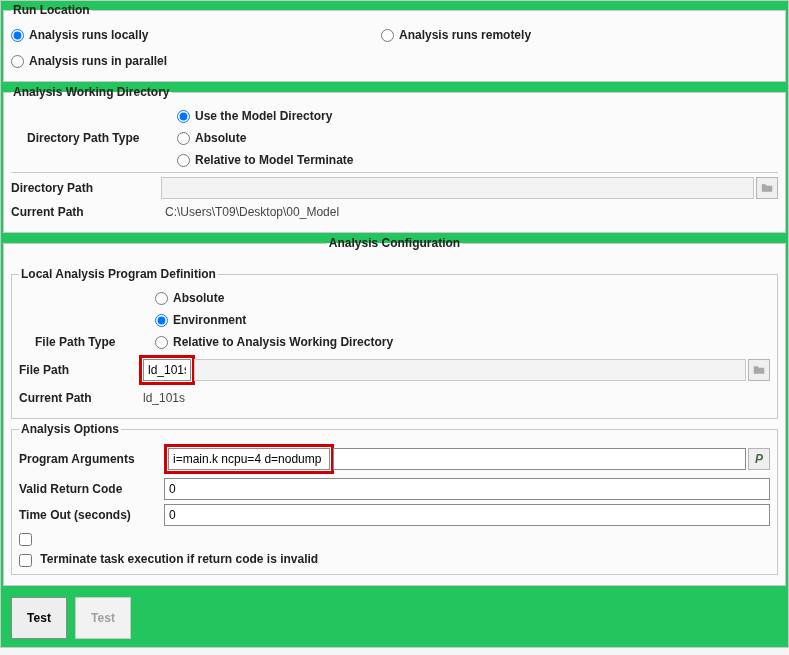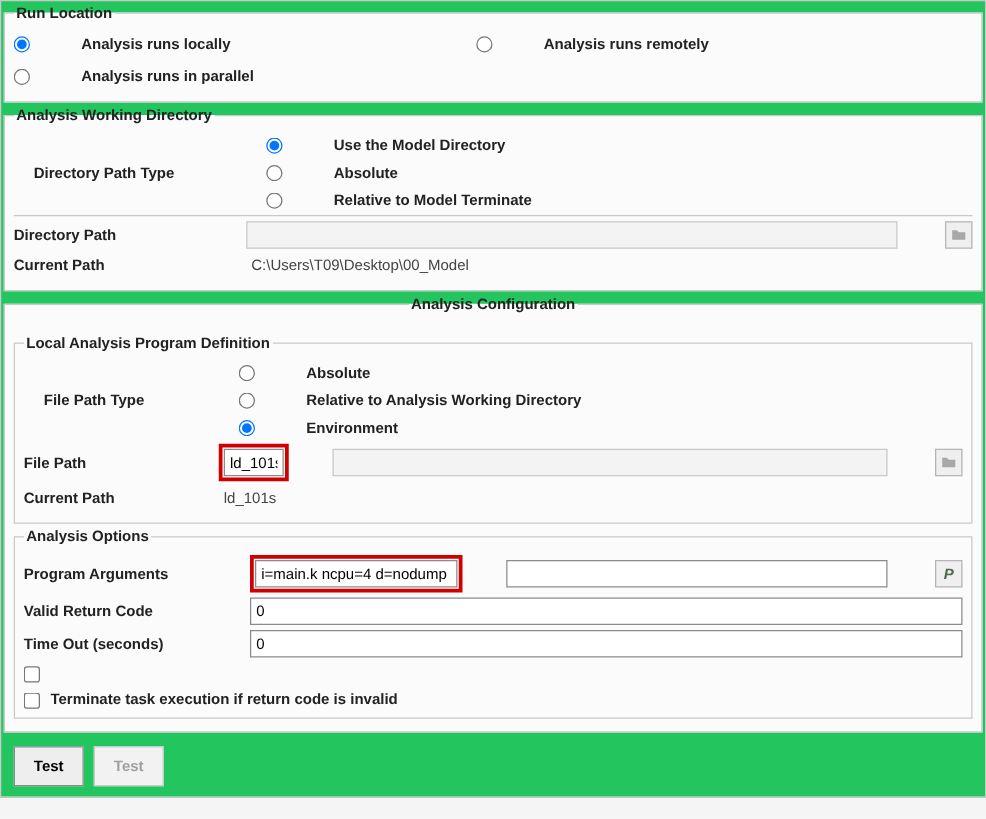--- a/index.html
+++ b/index.html
@@ -27,21 +27,20 @@
     font-size: 12px;
     color: #222;
     padding: 0 2px;
   }
   legend.center { margin: 12px auto; }
   .row {
     display: flex;
     align-items: center;
     margin: 3px 0;
     min-height: 20px;
-    gap: 36px;
   }
   .row.tall { min-height: 23px; }
   .label-col {
     width: 150px;
     font-weight: bold;
     color: #222;
   }
   .label-col.narrow { width: 120px; }
   .label-col.wide { width: 145px; }
   input[type="radio"], input[type="checkbox"] {
@@ -90,21 +89,21 @@
   .btn-bar {
     padding: 8px 8px;
     display: flex;
     gap: 8px;
   }
   button.btn {
     font-family: inherit;
     font-size: 12px;
     font-weight: bold;
     width: 56px;
-    height: 32px;
+    height: 42px;
     border: 1px solid #8a8a8a;
     background: #eee;
     cursor: pointer;
   }
   button.btn:disabled {
     color: #a0a0a0;
     border-color: #c9c9c9;
     background: #f2f2f2;
     cursor: default;
   }
@@ -185,28 +184,28 @@
 
     <fieldset>
       <legend>Local Analysis Program Definition</legend>
       <div class="radio-stack">
         <div class="row">
           <div class="label-col narrow"></div>
           <input type="radio" name="fpt" id="fpt1" style="">
           <label class="opt" for="fpt1">Absolute</label>
         </div>
         <div class="row">
+          <div class="label-col narrow"></div>
+          <input type="radio" name="fpt" id="fpt3" checked="" style="">
+          <label class="opt" for="fpt3">Environment</label>
+        </div>
+        <div class="row">
           <div class="label-col narrow">File Path Type</div>
           <input type="radio" name="fpt" id="fpt2" style="">
           <label class="opt" for="fpt2">Relative to Analysis Working Directory</label>
-        </div>
-        <div class="row">
-          <div class="label-col narrow"></div>
-          <input type="radio" name="fpt" id="fpt3" checked="" style="">
-          <label class="opt" for="fpt3">Environment</label>
         </div>
       </div>
       <div class="row tall">
         <div class="label-col narrow">File Path</div>
         <span class="red-box">
           <input class="text-input" style="width: 48px;" value="ld_101s">
         </span>
         <input class="text-input readonly flex1" readonly="" style="">
         <div class="icon-btn">
           <svg viewBox="0 0 16 16">

